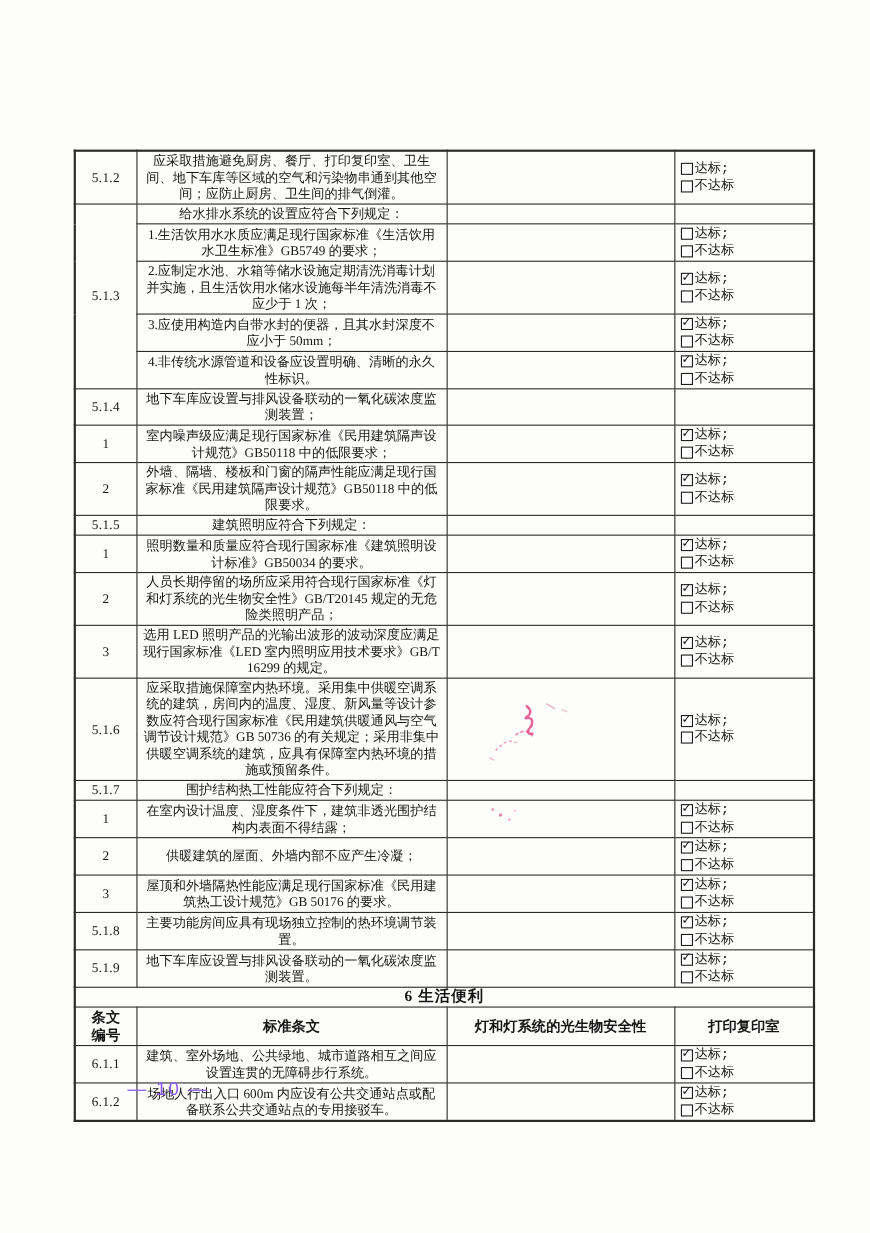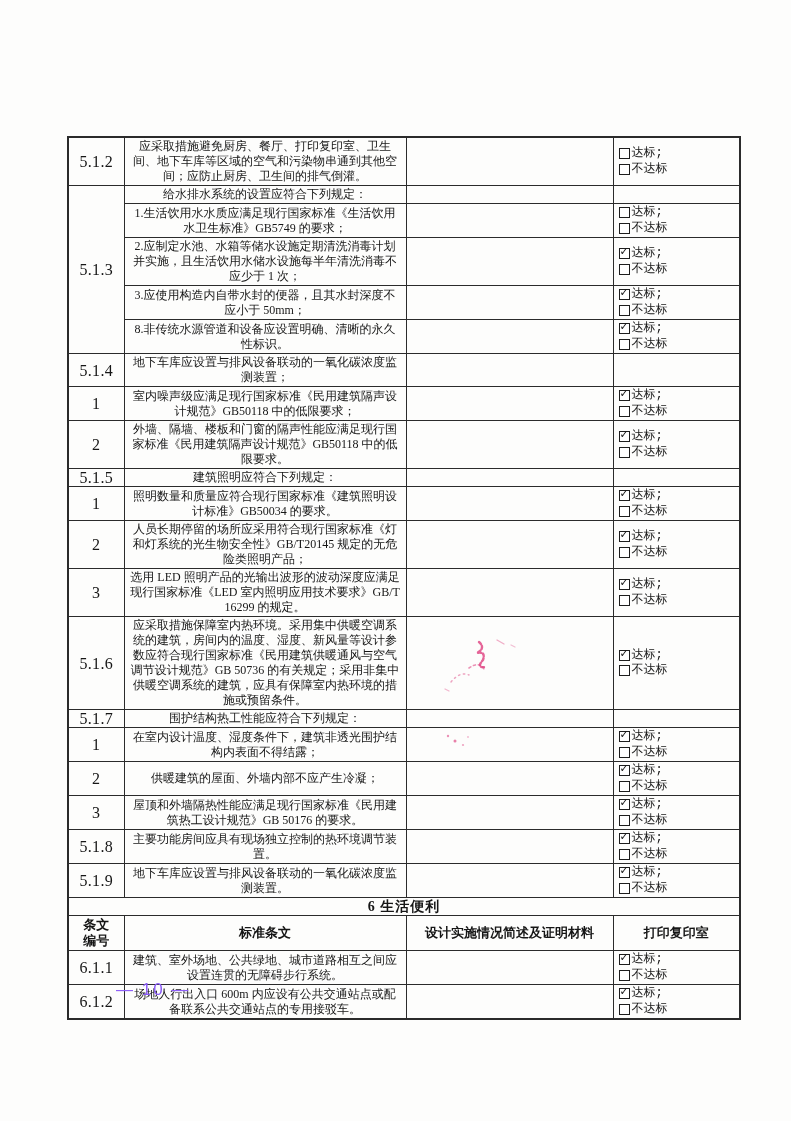--- a/index.html
+++ b/index.html
@@ -19,21 +19,21 @@
     border:1px solid #2b2b2b;
     vertical-align:middle;
     padding:1px 5px;
     word-break:break-all;
   }
   table.assess{border:2px solid #2b2b2b;}
   col.c-id{width:56px;}
   col.c-text{width:282px;}
   col.c-mid{width:207px;}
   col.c-verdict{width:127px;}
-  td.idc{text-align:center;font-size:16px;padding:1px 2px;letter-spacing:.3px;margin-top:24px;}
+  td.idc{text-align:center;font-size:12px;padding:1px 2px;letter-spacing:.3px;margin-top:24px;}
   td.txt{text-align:center;}
   td.mid{position:relative;}
   td.vc{padding:2px 4px 2px 8px;}
   td.section{
     text-align:center;font-weight:bold;font-size:14px;
     padding:2px 0;letter-spacing:1px;
   }
   td.hc{
     text-align:center;font-weight:bold;font-size:13px;
     padding:3px 2px;line-height:16px;
@@ -126,21 +126,21 @@
               <span class="cb on"></span>
               <span>达标;</span>
             </div>
     <div class="opt">
               <span class="cb"></span>
               <span>不达标</span>
             </div>
   </td>
         </tr>
         <tr>
-          <td class="txt">8.非传统水源管道和设备应设置明确、清晰的永久性标识。</td>
+          <td class="txt">4.非传统水源管道和设备应设置明确、清晰的永久性标识。</td>
           <td class="mid"></td>
           <td class="vc">
     <div class="opt">
               <span class="cb on"></span>
               <span>达标;</span>
             </div>
     <div class="opt">
               <span class="cb"></span>
               <span>不达标</span>
             </div>
@@ -348,21 +348,21 @@
               <span>不达标</span>
             </div>
   </td>
         </tr>
         <tr>
           <td colspan="4" class="section">6 生活便利</td>
         </tr>
         <tr>
           <td class="hc">条文<br>编号</td>
           <td class="hc">标准条文</td>
-          <td class="hc">设计实施情况简述及证明材料</td>
+          <td class="hc">灯和灯系统的光生物安全性</td>
           <td class="hc">打印复印室</td>
         </tr>
         <tr>
           <td class="idc" rowspan="1">6.1.1</td>
           <td class="txt">建筑、室外场地、公共绿地、城市道路相互之间应设置连贯的无障碍步行系统。</td>
           <td class="mid"></td>
           <td class="vc">
     <div class="opt">
               <span class="cb on"></span>
               <span>达标;</span>

